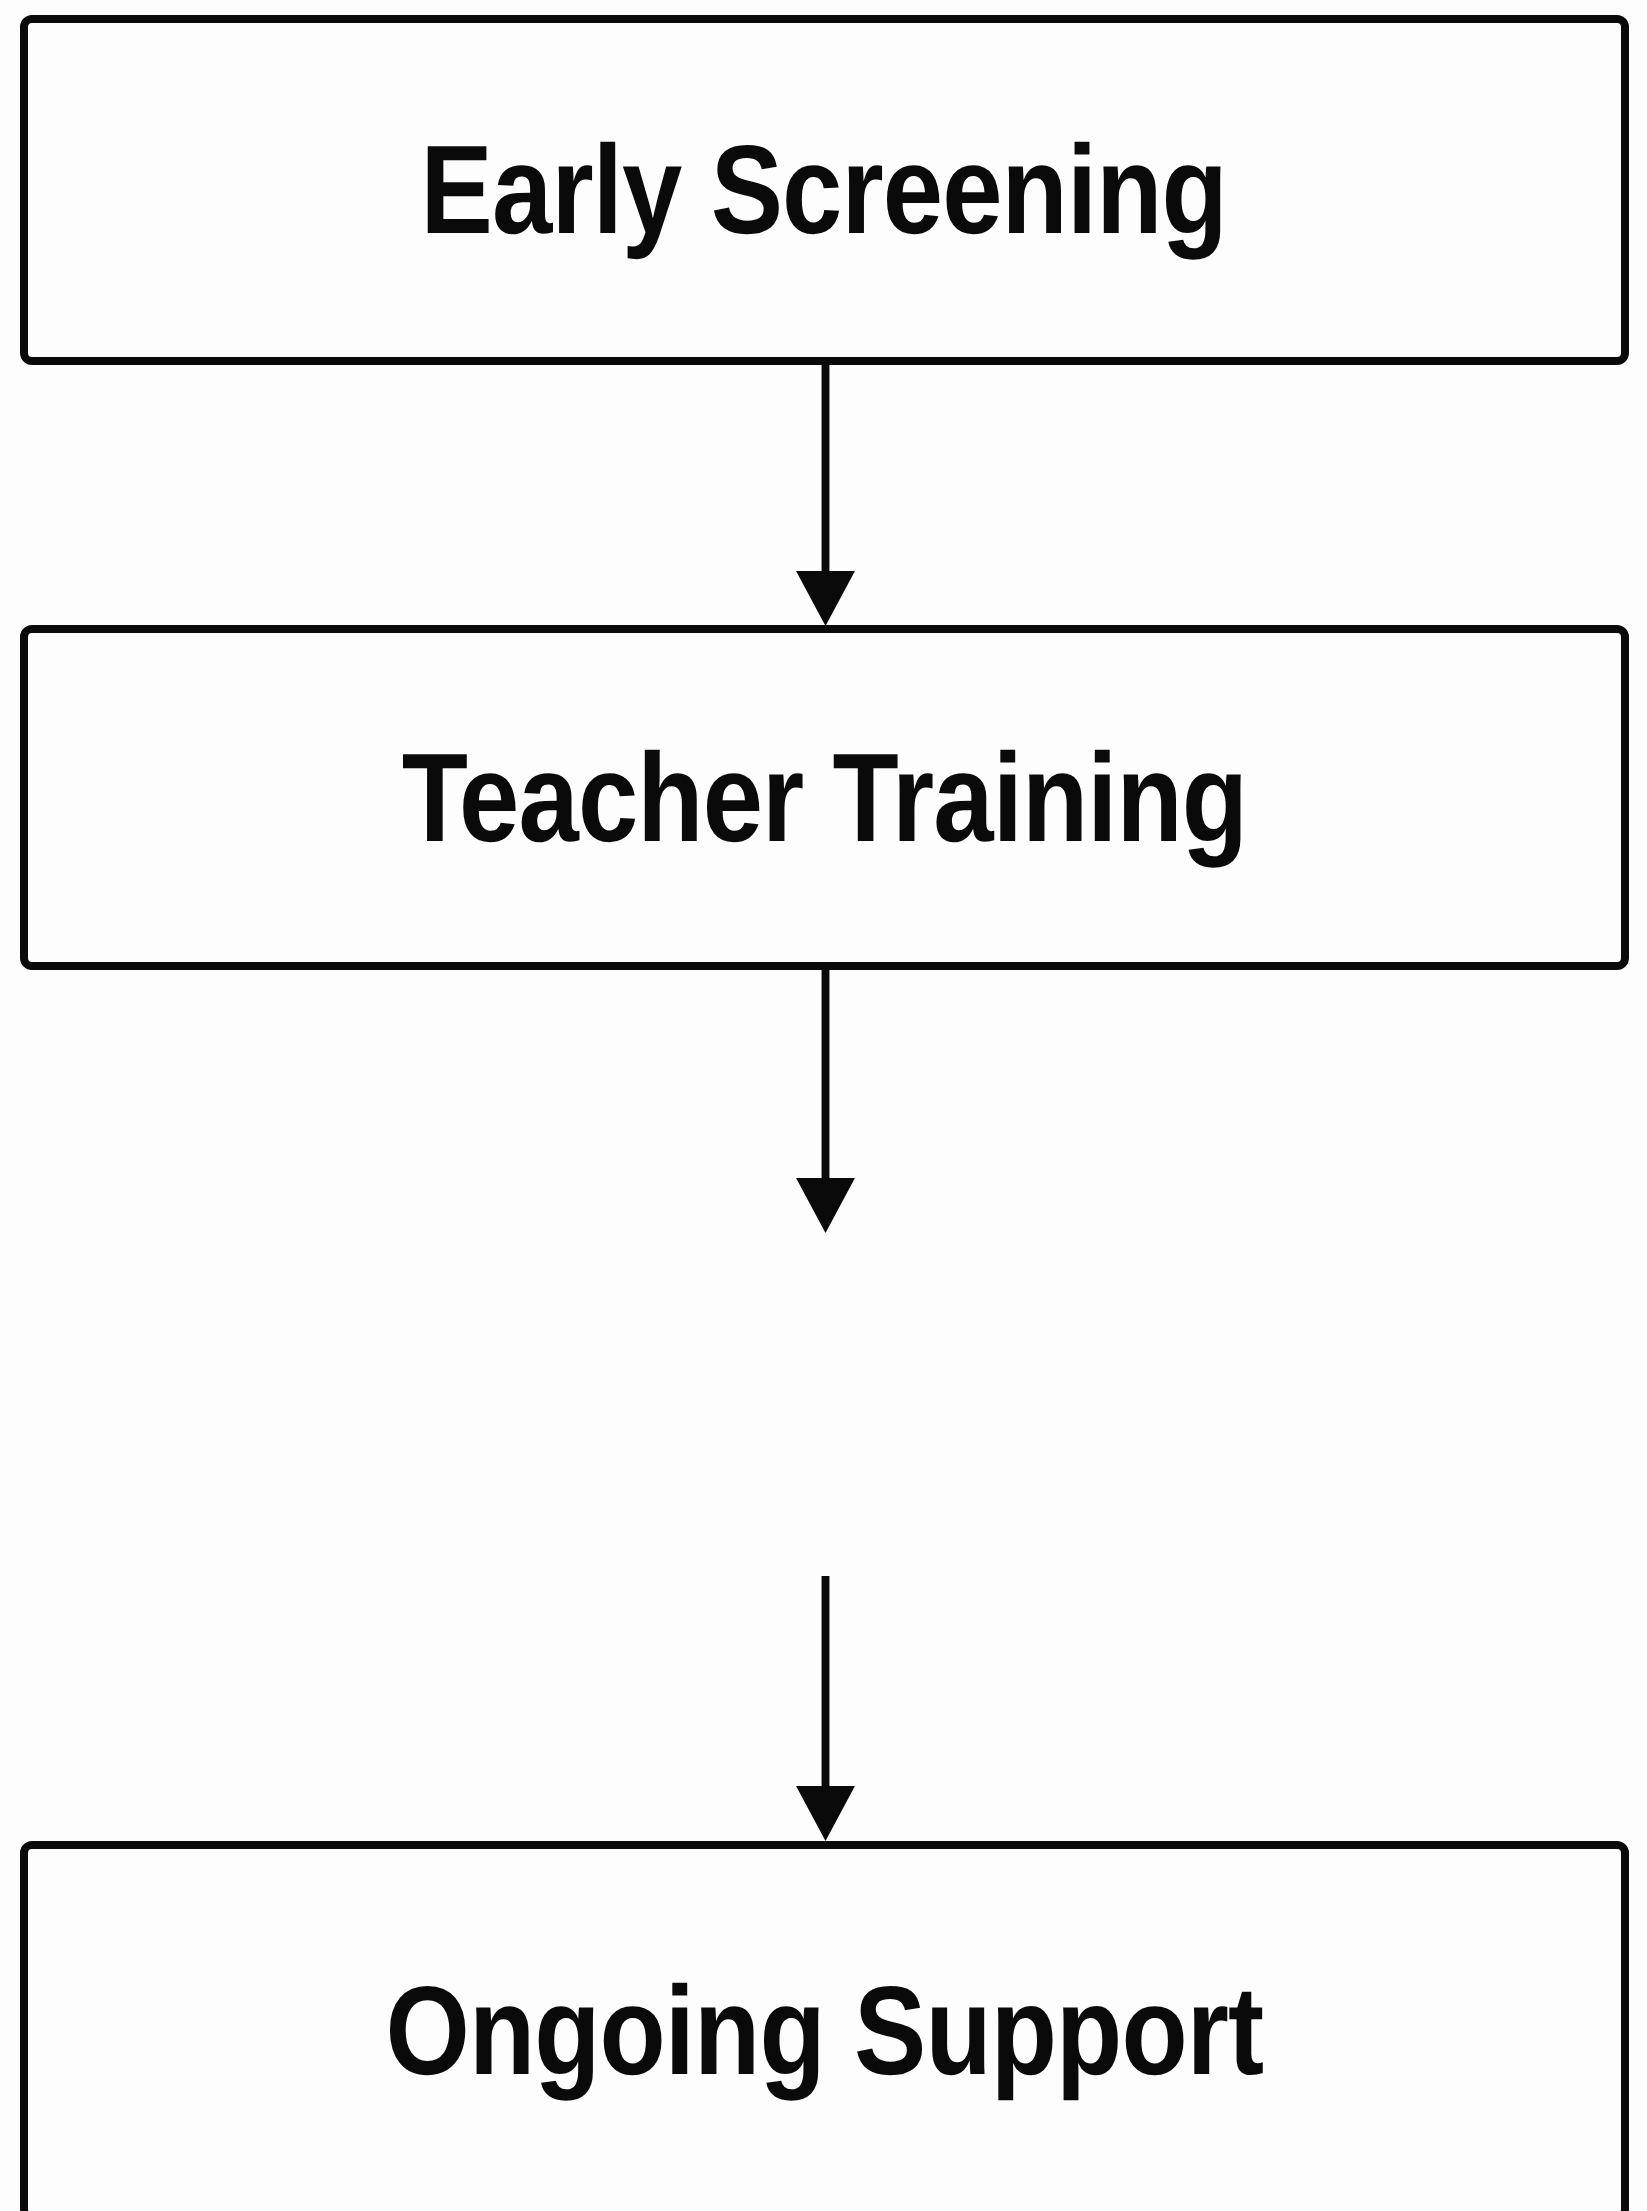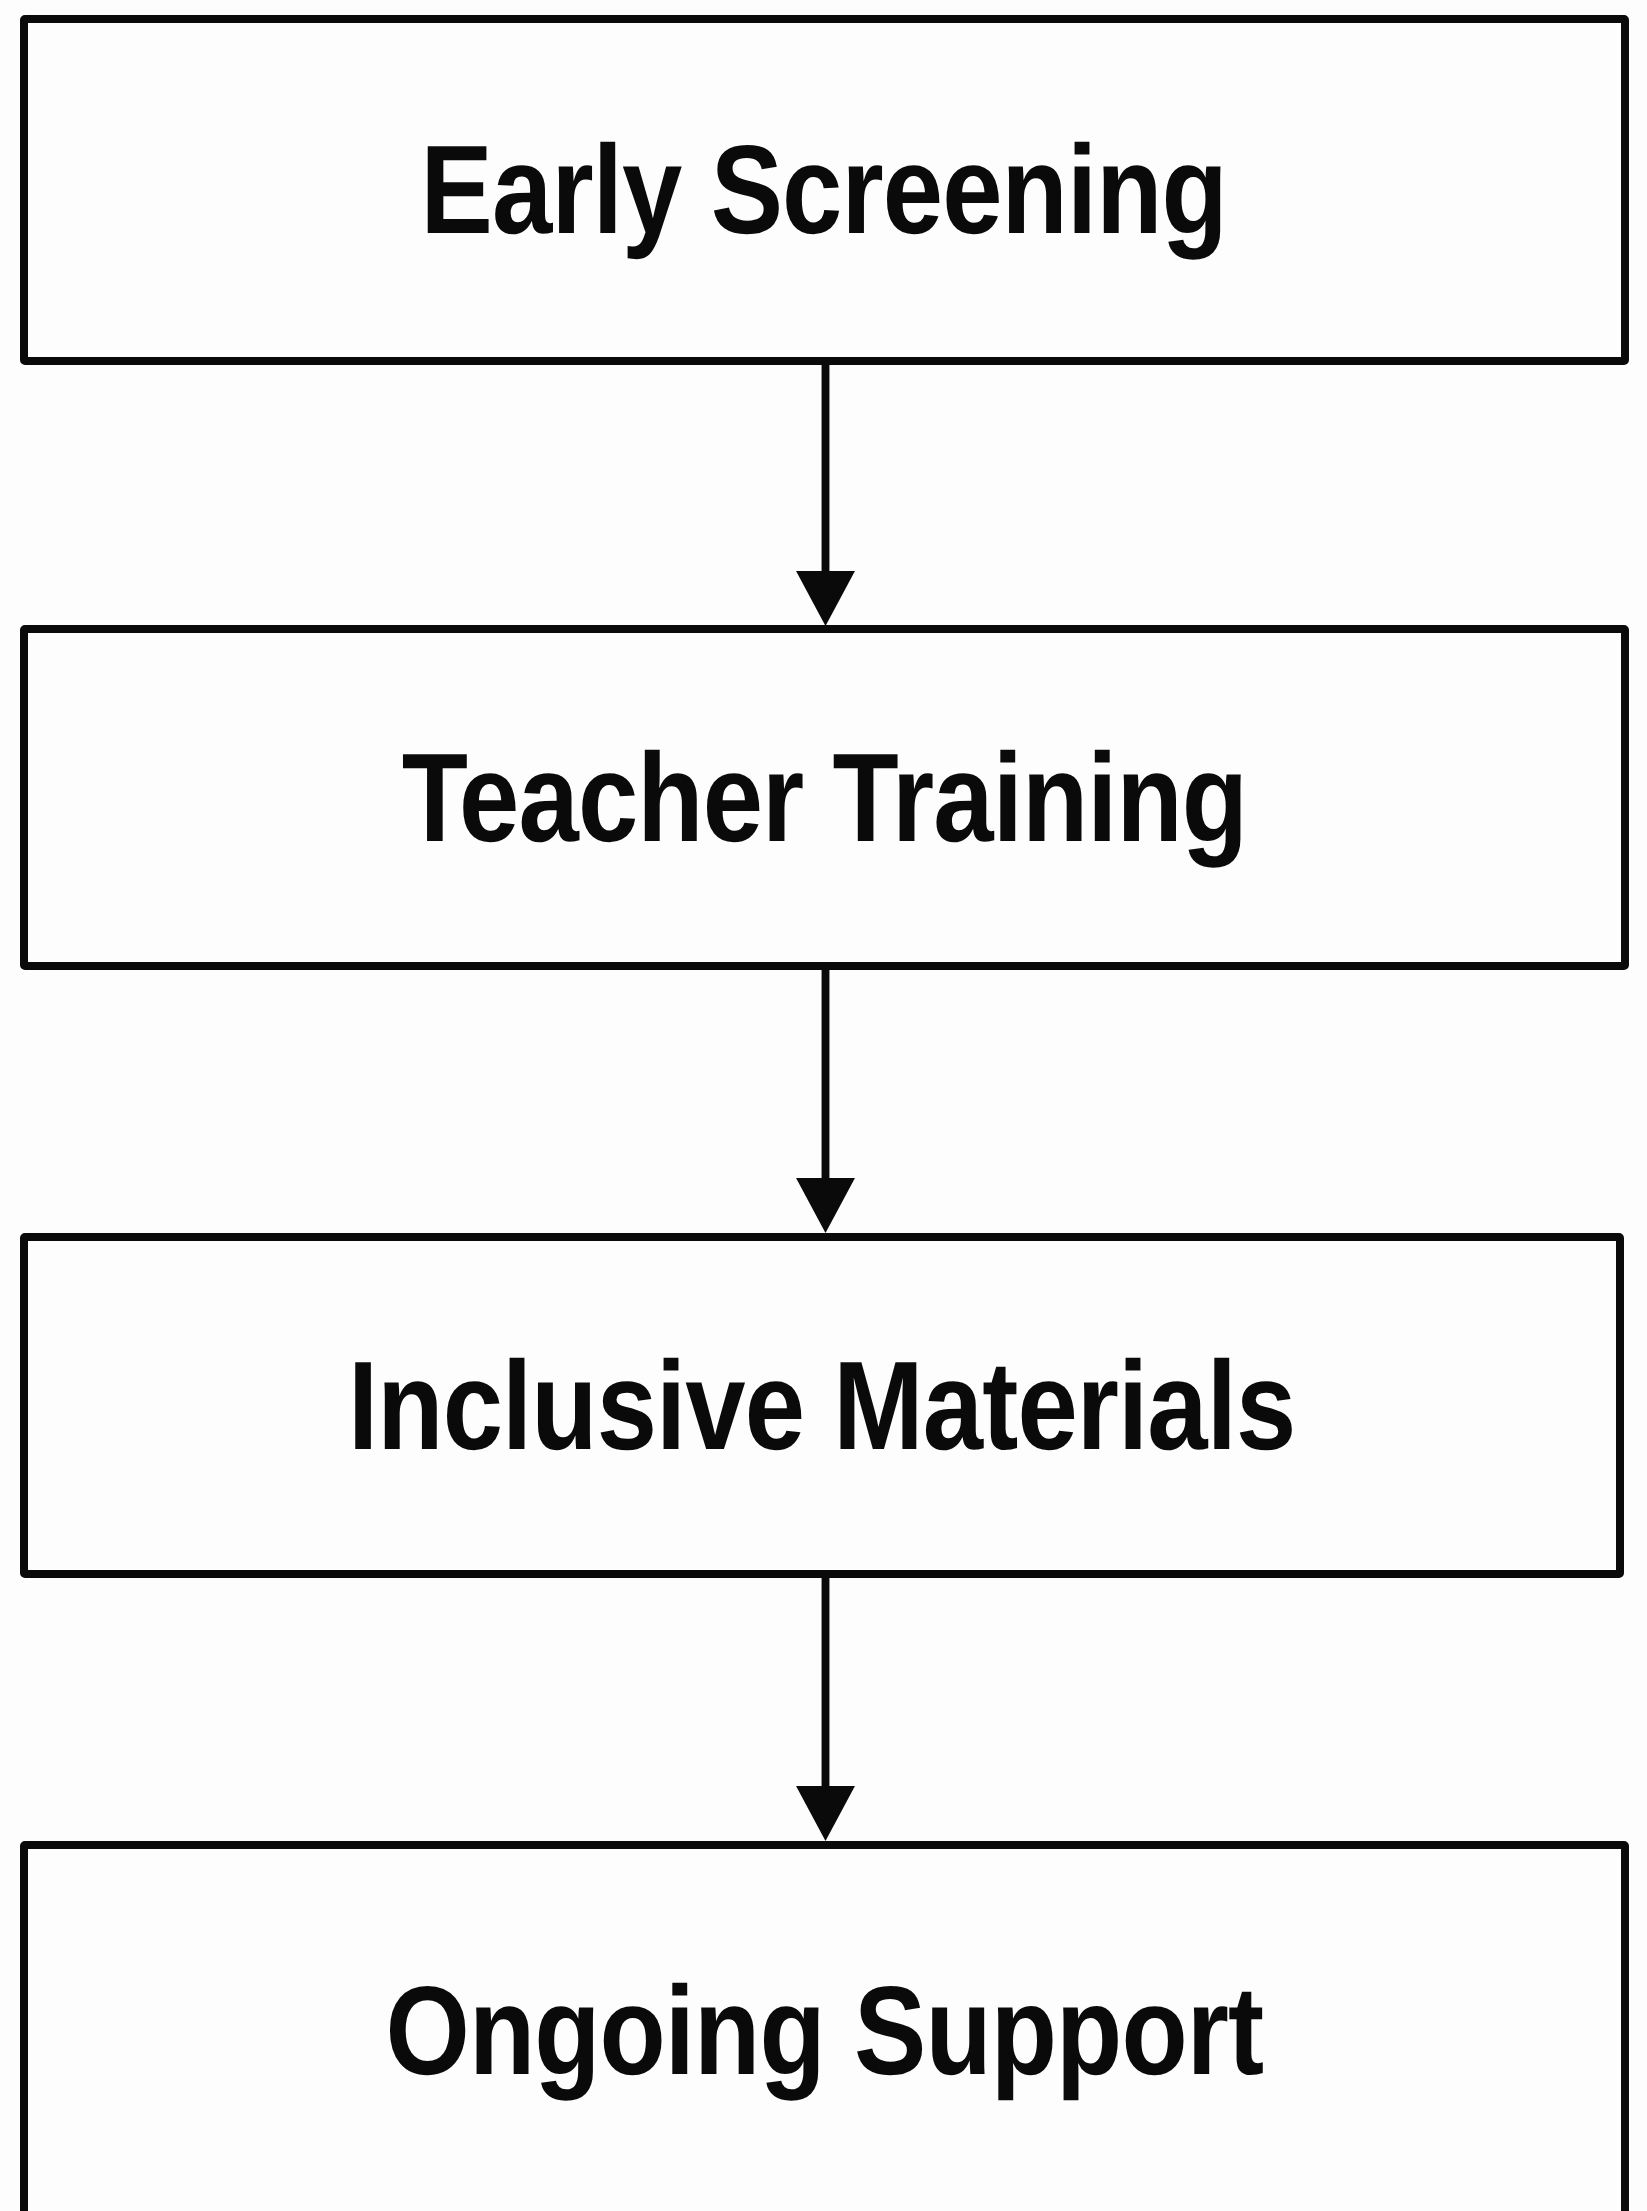--- a/index.html
+++ b/index.html
@@ -16,21 +16,21 @@
     width: 1648px;
     height: 2211px;
     background: #fdfdfd;
     overflow: hidden;
   }
   .flow-node {
     position: absolute;
     box-sizing: border-box;
     background: #fdfdfd;
     border: 8.8px solid #0a0a0a;
-    border-radius: 5px;
+    border-radius: 12px;
     display: flex;
     align-items: center;
     justify-content: center;
   }
   .node-label {
     font-family: "Liberation Sans Narrow", "Liberation Sans", "DejaVu Sans", sans-serif;
     font-weight: bold;
     font-size: 126px;
     line-height: 1.0;
     color: #0a0a0a;
@@ -78,23 +78,20 @@
     <span class="node-label">Teacher Training</span>
   </div>
 
   <div class="connector" id="edge-1">
     <svg width="71" height="269" viewBox="0 0 72 274" xmlns="http://www.w3.org/2000/svg">
       <line x1="36" y1="0" x2="36" y2="218" stroke="#0a0a0a" stroke-width="8"></line>
       <polygon points="6,214 66,214 36,270" fill="#0a0a0a"></polygon>
     </svg>
   </div>
 
-  <div class="flow-node" id="node-2">
-    <span class="node-label">Inclusive Materials</span>
-  </div>
 
   <div class="connector" id="edge-2">
     <svg width="71" height="269" viewBox="0 0 72 274" xmlns="http://www.w3.org/2000/svg">
       <line x1="36" y1="0" x2="36" y2="218" stroke="#0a0a0a" stroke-width="8"></line>
       <polygon points="6,214 66,214 36,270" fill="#0a0a0a"></polygon>
     </svg>
   </div>
 
   <div class="flow-node" id="node-3">
     <span class="node-label">Ongoing Support</span>

